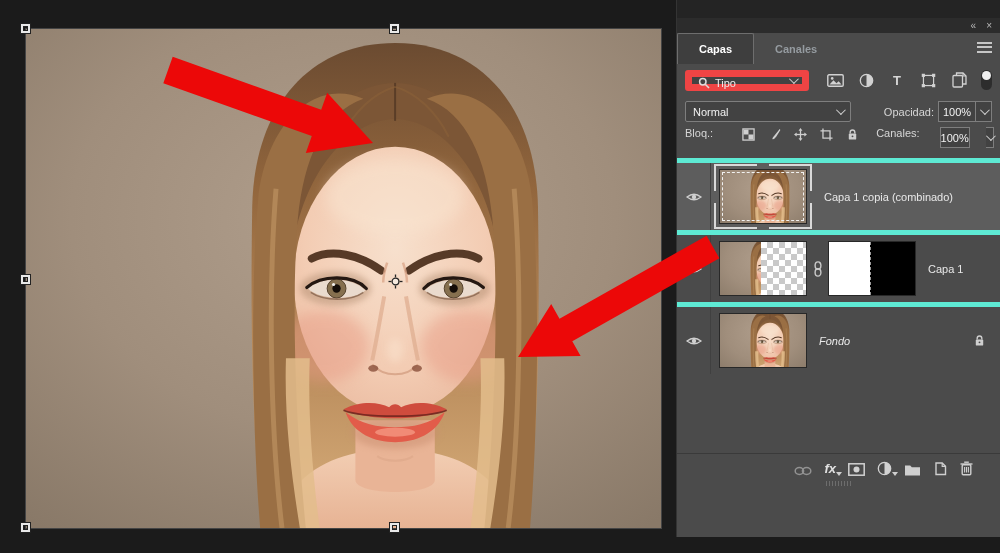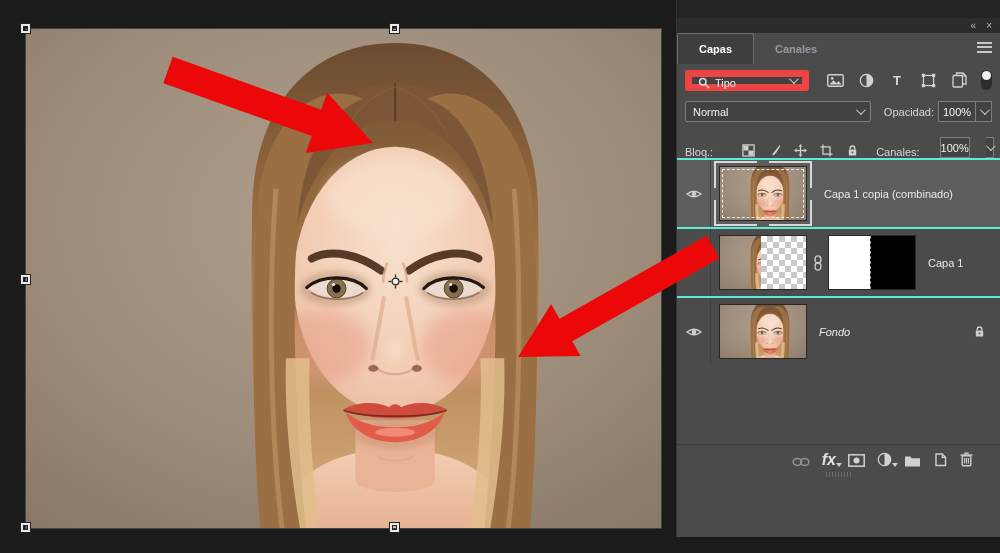--- a/index.html
+++ b/index.html
@@ -56,40 +56,40 @@
   .search-box .lbl{flex:1;color:#ececec;}
   .chev{width:6px;height:6px;border-right:1.5px solid #cfcfcf;border-bottom:1.5px solid #cfcfcf;
     transform:rotate(45deg) translateY(-2px);flex:none;}
   .ficons{display:flex;align-items:center;gap:13px;margin-left:17px;}
   .ficon{width:18px;height:16px;display:flex;align-items:center;justify-content:center;cursor:pointer;}
   .t-glyph{font-weight:bold;font-size:13px;color:#d6d6d6;}
   .toggle{margin-left:auto;width:11px;height:20px;background:#2d2d2d;border-radius:6px;position:relative;cursor:pointer;}
   .toggle .knob{position:absolute;left:1px;top:1px;width:9px;height:9px;border-radius:50%;background:#efefef;}
   .blend-row{height:31px;display:flex;align-items:center;padding:0 8px;}
   .dropdown{
-    width:186px;height:21px;background:#424242;border:1px solid #7e7e7e;border-radius:2px;
+    width:166px;height:21px;background:#424242;border:1px solid #7e7e7e;border-radius:2px;
     display:flex;align-items:center;padding:0 7px;box-sizing:border-box;cursor:pointer;
   }
   .dropdown .lbl{flex:1;color:#f0f0f0;}
   .num-label{margin-left:auto;color:#d6d6d6;}
   .num-box{
     width:38px;height:21px;border:1px solid #7e7e7e;background:#424242;margin-left:4px;
     display:flex;align-items:center;justify-content:center;color:#f2f2f2;box-sizing:border-box;cursor:text;
   }
   .num-chev{
     width:16px;height:21px;border:1px solid #7e7e7e;border-left:none;background:#424242;
     display:flex;align-items:center;justify-content:center;box-sizing:border-box;cursor:pointer;
   }
-  .lock-row{height:31px;display:flex;align-items:flex-end;padding:0 8px;gap:16px;}
+  .lock-row{height:31px;display:flex;align-items:flex-start;padding:0 8px;gap:16px;}
   .lock-row .caption{color:#d6d6d6;margin-right:12px;}
   .licons{display:flex;align-items:center;gap:11px;}
   .licon{width:15px;height:15px;display:flex;align-items:center;justify-content:center;cursor:pointer;}
   
   .layers{}
-  .layer-row{height:67px;border-top:2px solid #5eead4;display:flex;align-items:center;cursor:pointer;text-align:center;}
+  .layer-row{height:67px;border-top:5px solid #5eead4;display:flex;align-items:center;cursor:pointer;text-align:center;}
   .layer-row.selected{background:#5d5d5d;}
   .eye-cell{width:33px;align-self:stretch;border-right:1px solid #404040;
     display:flex;align-items:center;justify-content:center;flex:none;cursor:pointer;}
   .thumb{width:86px;height:53px;border:1px solid #282828;position:relative;flex:none;
     overflow:hidden;background:#9d8c7b;box-sizing:content-box;}
   .thumb svg{position:absolute;left:0;top:0;width:100%;height:100%;}
   .ants{position:absolute;border:1px dashed #f2f2f2;pointer-events:none;}
   .checker{position:absolute;top:0;bottom:0;
     background-color:#fff;
     background-image:conic-gradient(#c9c9c9 0 25%,#fff 0 50%,#c9c9c9 0 75%,#fff 0);
@@ -107,21 +107,21 @@
   .layer-name{margin-left:12px;color:#e8e8e8;white-space:nowrap;}
   .layer-name.italic{font-style:italic;}
   .row-lock{margin-left:auto;margin-right:14px;}
   .layers-filler{height:79px;}
   
   .panel-footer{
     height:27px;border-top:1px solid #3a3a3a;display:flex;align-items:center;
     justify-content:flex-end;gap:12px;padding-right:26px;
   }
   .fbtn{display:flex;align-items:end;justify-content:center;cursor:pointer;position:relative;height:16px;}
-  .fx-label{font-style:italic;font-weight:bold;font-size:16px;color:#e2e2e2;line-height:14px;}
+  .fx-label{font-style:italic;font-weight:bold;font-size:13px;color:#e2e2e2;line-height:14px;}
   .mini-arrow{width:0;height:0;border-left:3px solid transparent;border-right:3px solid transparent;
     border-top:4px solid #cfcfcf;position:absolute;right:-6px;bottom:0;}
   .panel-bottom{height:5px;position:relative;background:#4b4b4b;}
   .grip{position:absolute;left:50%;top:0;width:26px;height:5px;margin-left:-13px;
     background:repeating-linear-gradient(90deg,#6d6d6d 0 1px,transparent 1px 3px);}
   .icon-svg{display:block;}
 </style>
 </head>
 <body>
 

